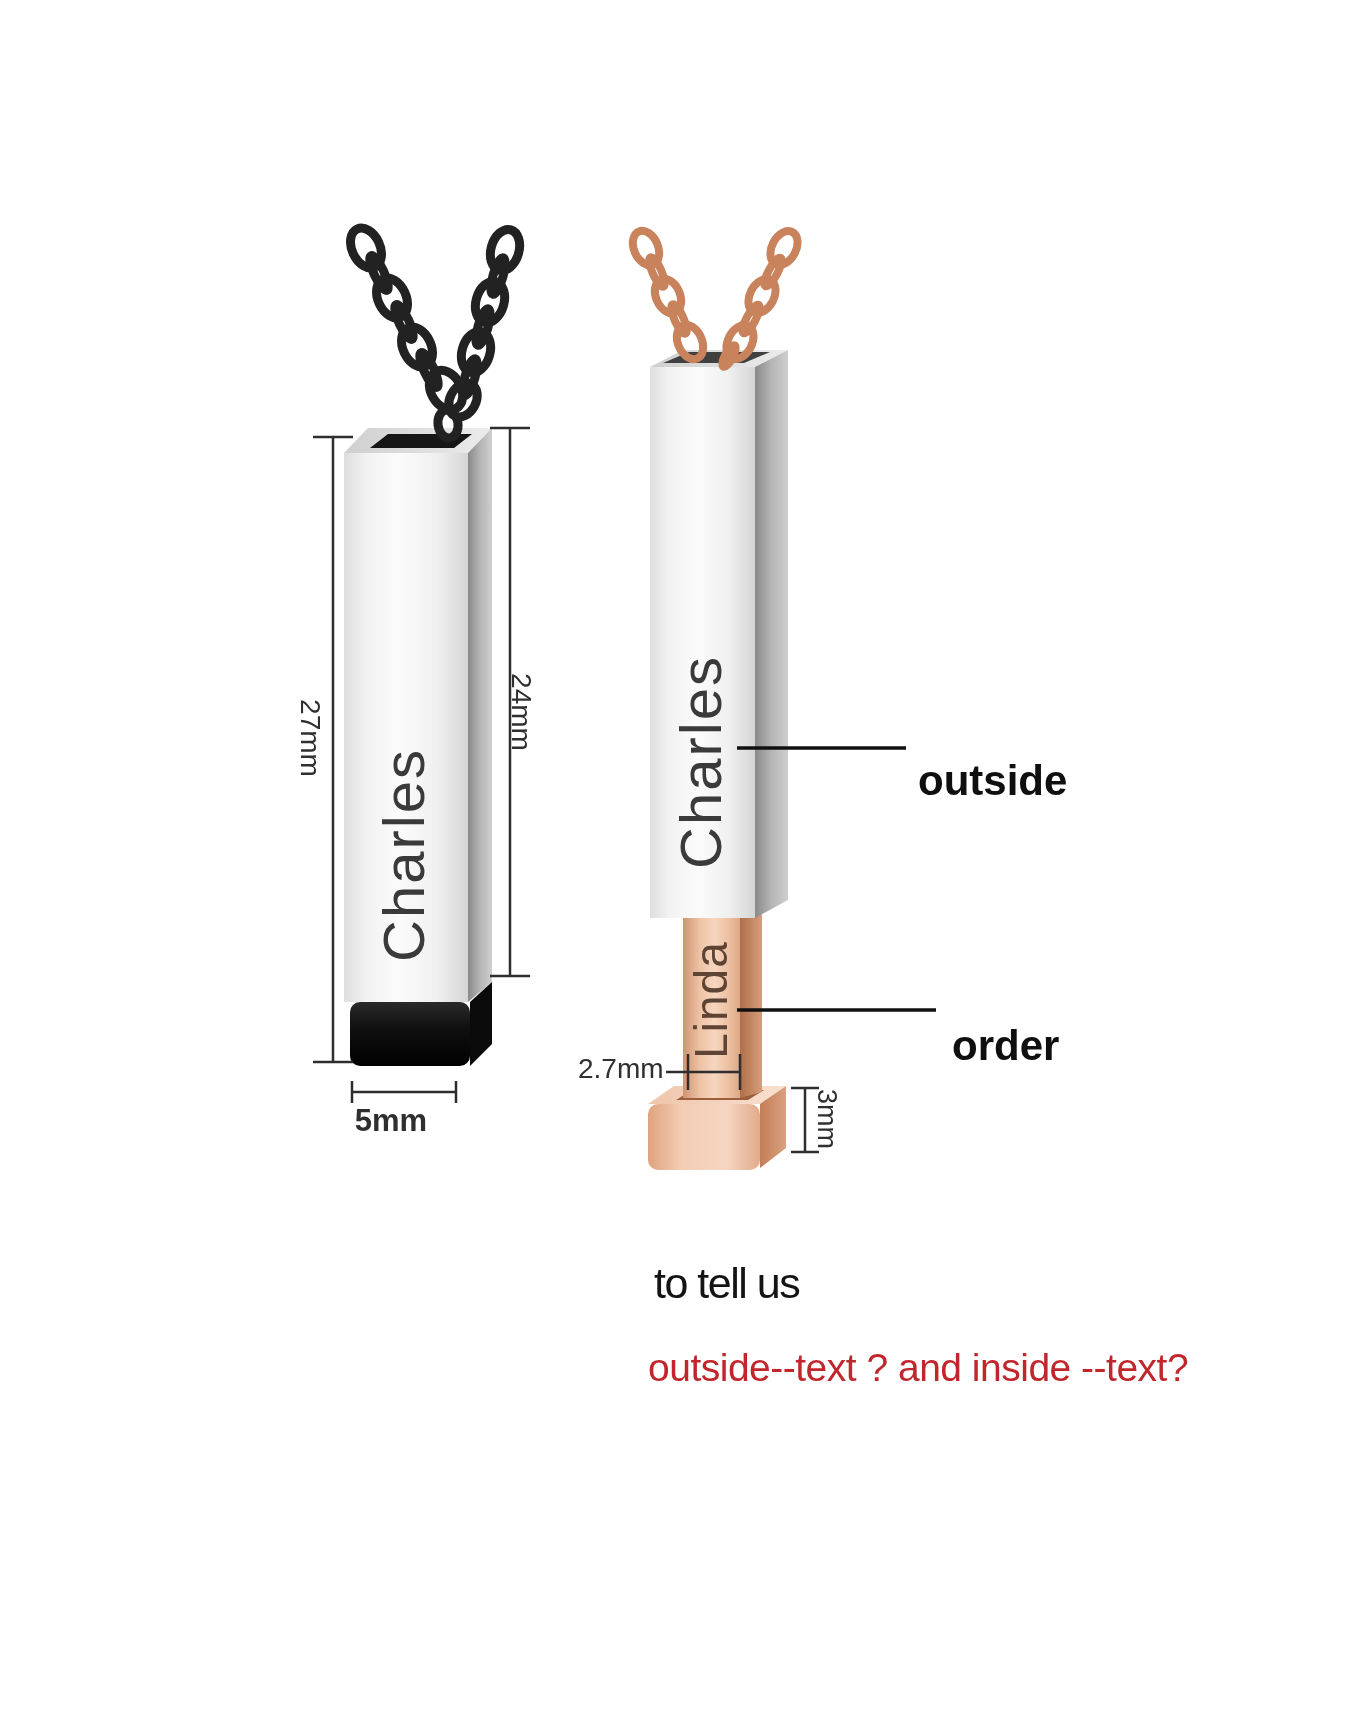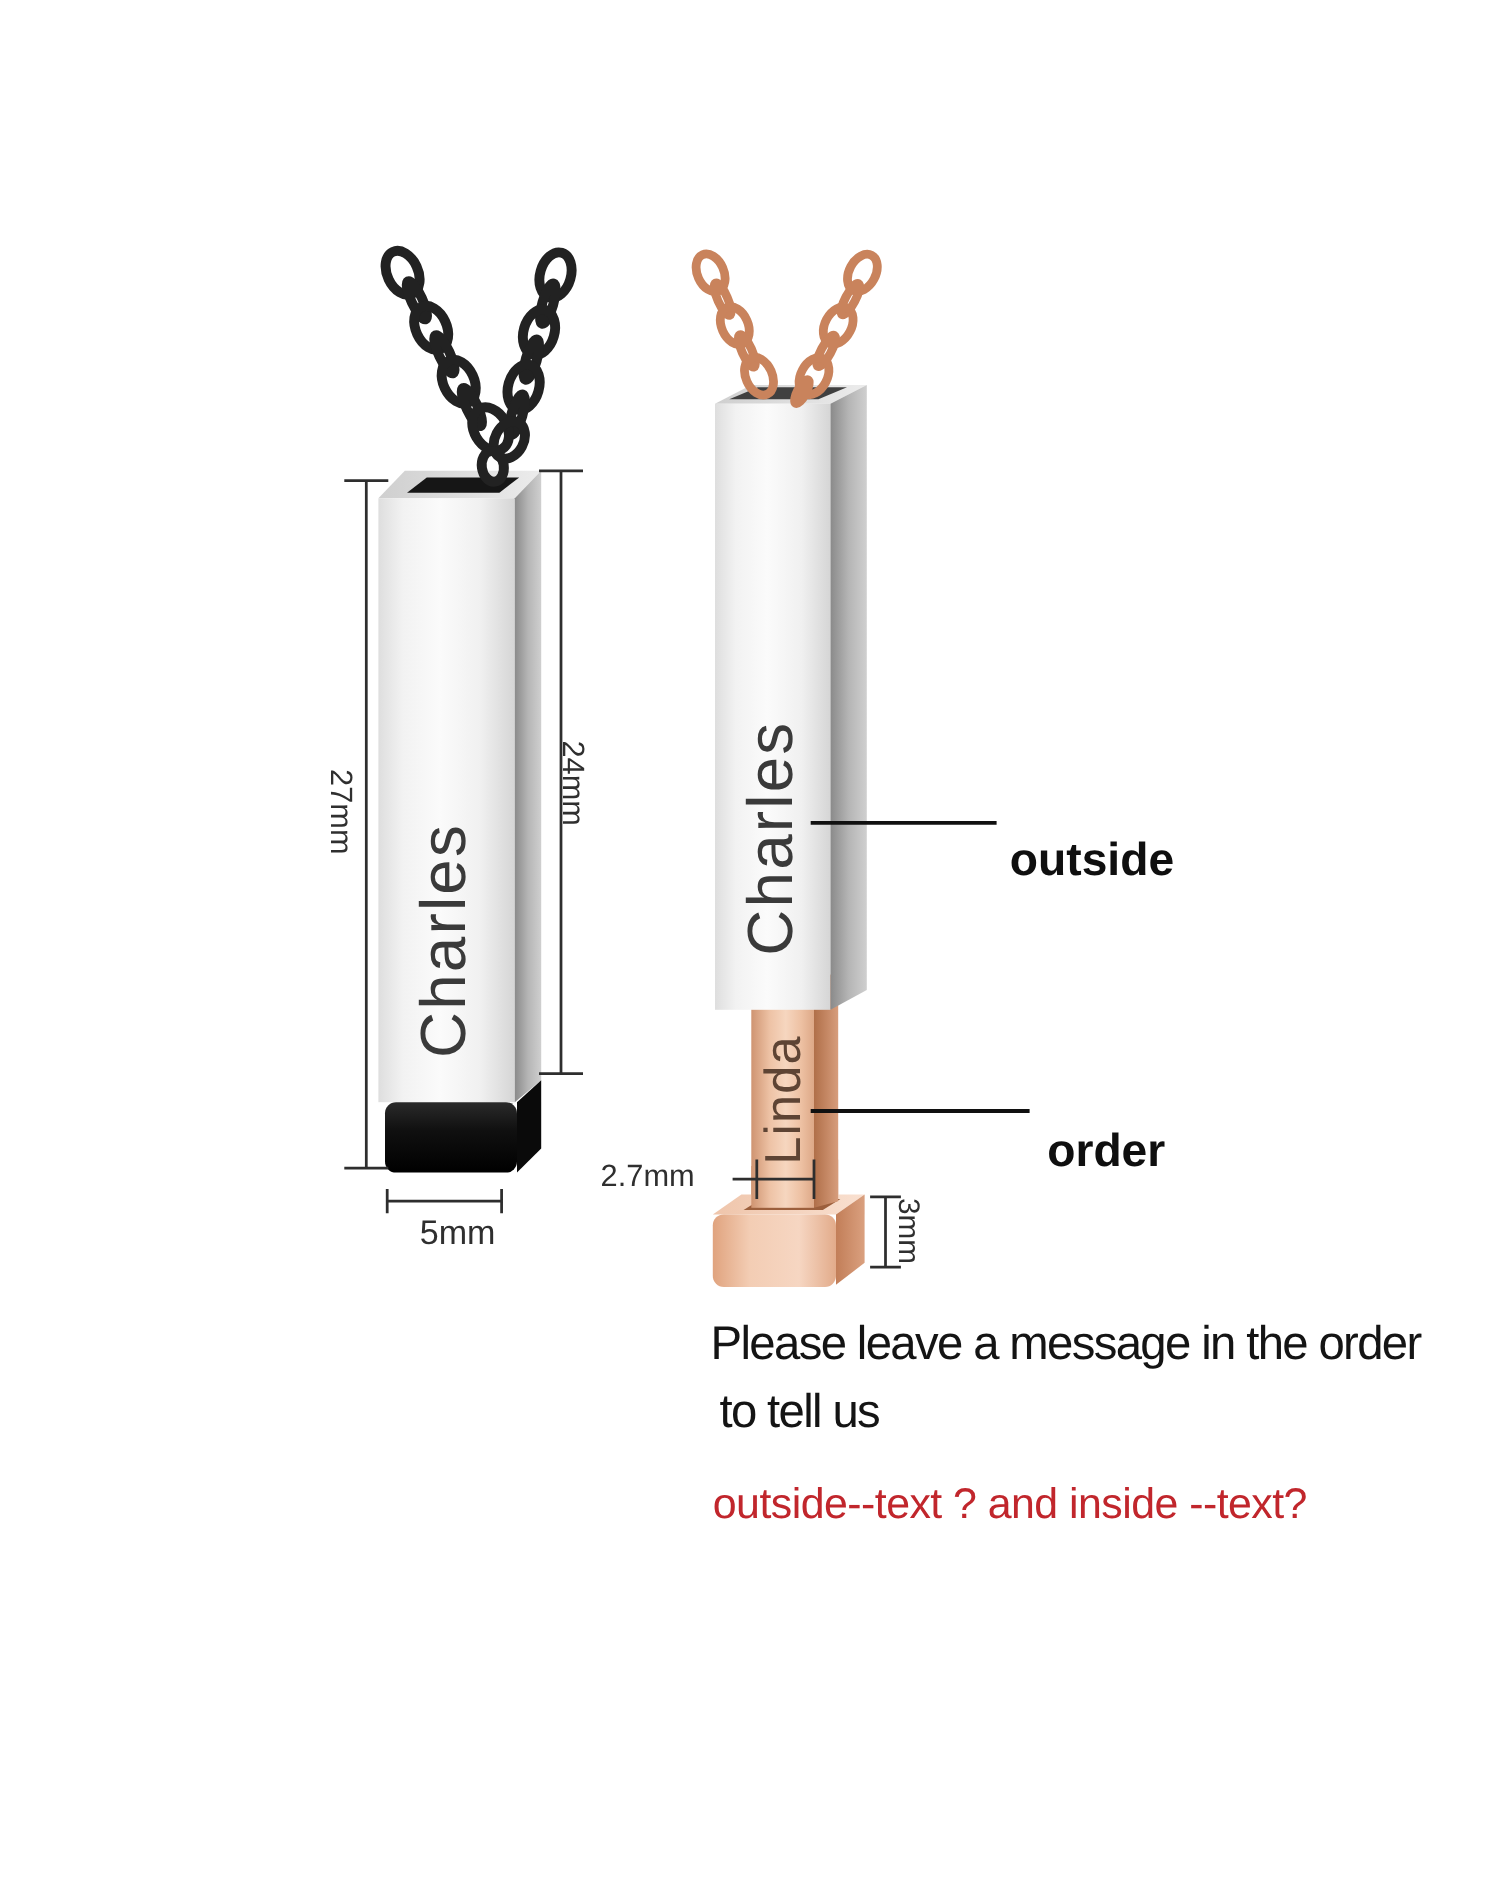--- a/index.html
+++ b/index.html
@@ -10,22 +10,22 @@
   .center-anchor{transform:translate(-50%,-50%);}
   .rot-ccw{transform:translate(-50%,-50%) rotate(-90deg);}
   .rot-cw{transform:translate(-50%,-50%) rotate(90deg);}
   .engrave{color:#3a3a3a;letter-spacing:2px;font-weight:400;}
   .engrave-left{left:404px;top:855px;font-size:58px;}
   .engrave-right{left:701px;top:762px;font-size:58px;}
   .engrave-inner{left:711px;top:1000px;font-size:46px;color:#5e4434;letter-spacing:1px;}
   .dim{color:#2f2f2f;font-weight:500;font-size:28px;}
   .dim-27{left:310px;top:738px;}
   .dim-24{left:521px;top:712px;}
-  .dim-5{left:416px;top:1120px;font-size:31px;font-weight:400;}
-  .dim-2-7{left:546px;top:1055px;font-size:28px;font-weight:500;color:#2f2f2f;}
+  .dim-5{left:391px;top:1120px;font-size:31px;font-weight:700;}
+  .dim-2-7{left:578px;top:1055px;font-size:28px;font-weight:500;color:#2f2f2f;}
   .dim-3{left:826px;top:1119px;font-size:27px;}
   .callout{color:#0f0f0f;font-weight:700;font-size:42px;margin-top:46px;}
   .callout-outside{left:918px;top:714px;}
   .callout-inside{left:952px;top:979px;}
   .note{color:#141414;font-size:43px;letter-spacing:-1.5px;}
   .note-1{left:646px;top:1200px;}
   .note-2{left:654px;top:1262px;}
   .note-q{left:648px;top:1348px;font-size:39px;letter-spacing:-0.5px;color:#c1262c;}
 </style>
 </head>
@@ -186,19 +186,18 @@
   <div class="lbl engrave engrave-inner rot-ccw">Linda</div>
 
   <div class="lbl callout callout-outside">outside</div>
 
   <div class="lbl callout callout-inside">order</div>
 
   <div class="lbl dim-2-7">2.7mm</div>
 
   <div class="lbl dim dim-3 rot-cw">3mm</div>
 
-  <div class="lbl note note-1">Please leave a message in the order</div>
 
   <div class="lbl note note-2">to tell us</div>
 
   <div class="lbl note note-q">outside--text ? and inside --text?</div>
 
 </div>
 
 </body></html>

